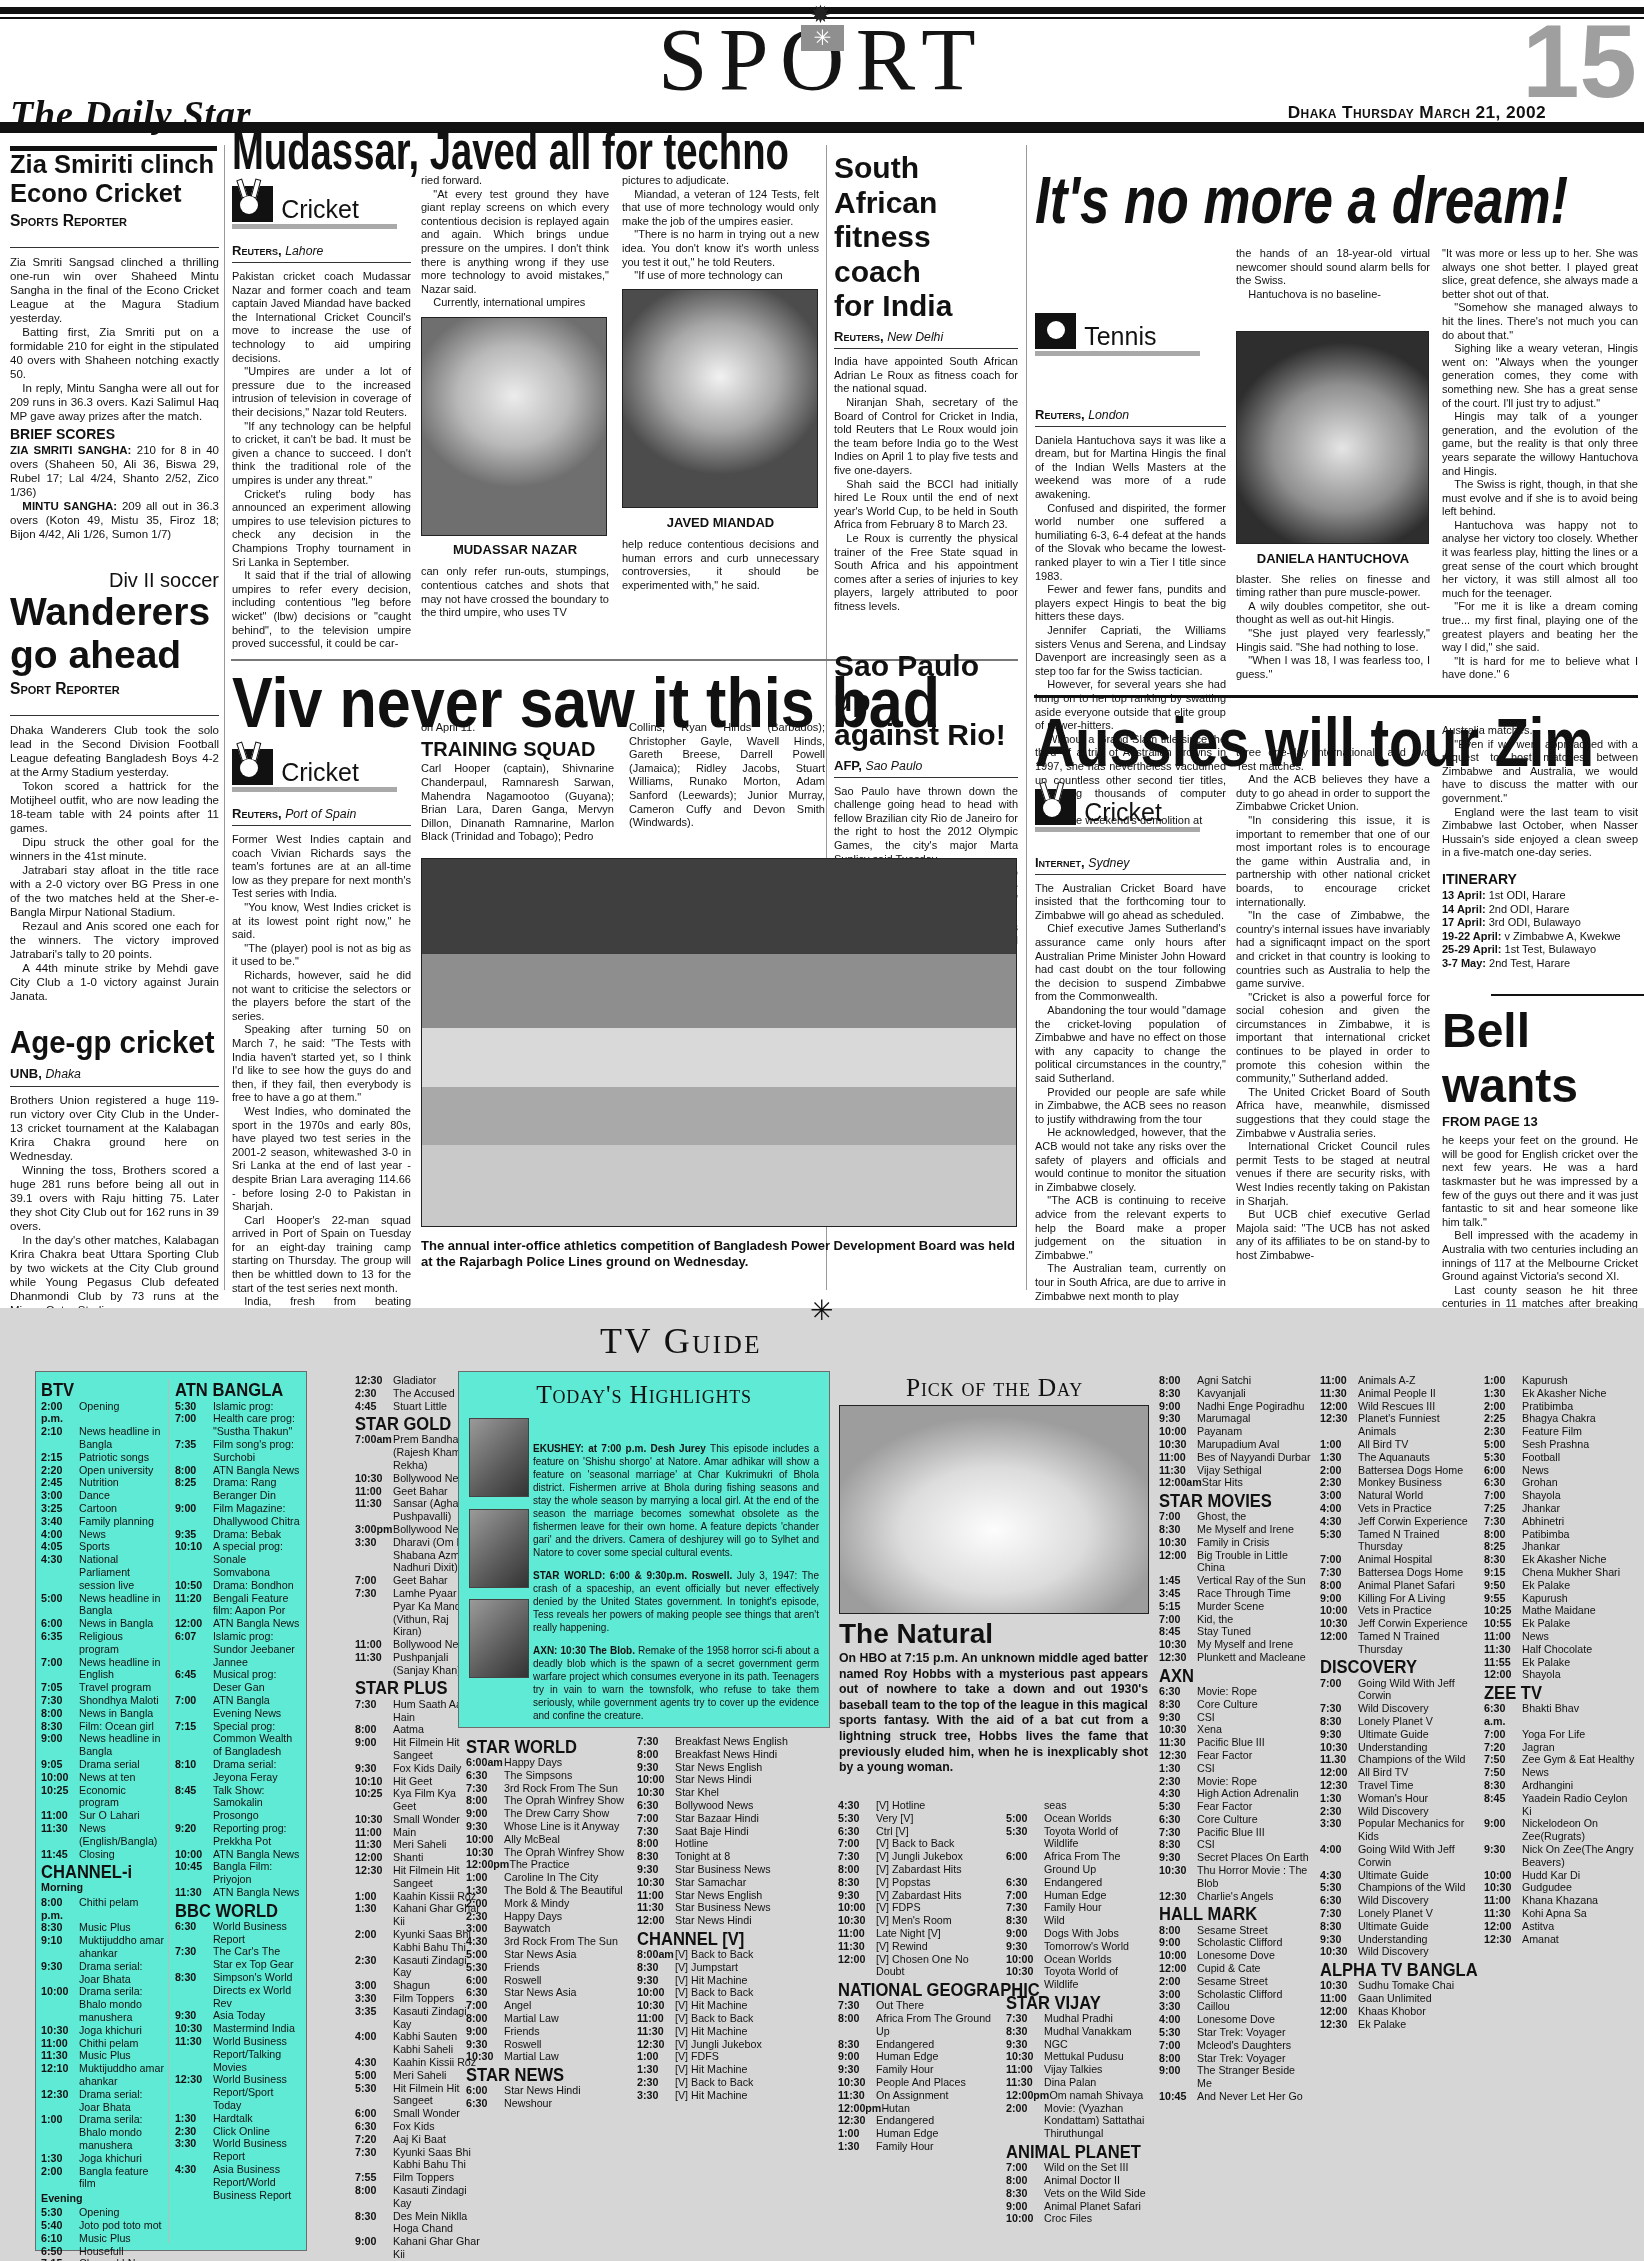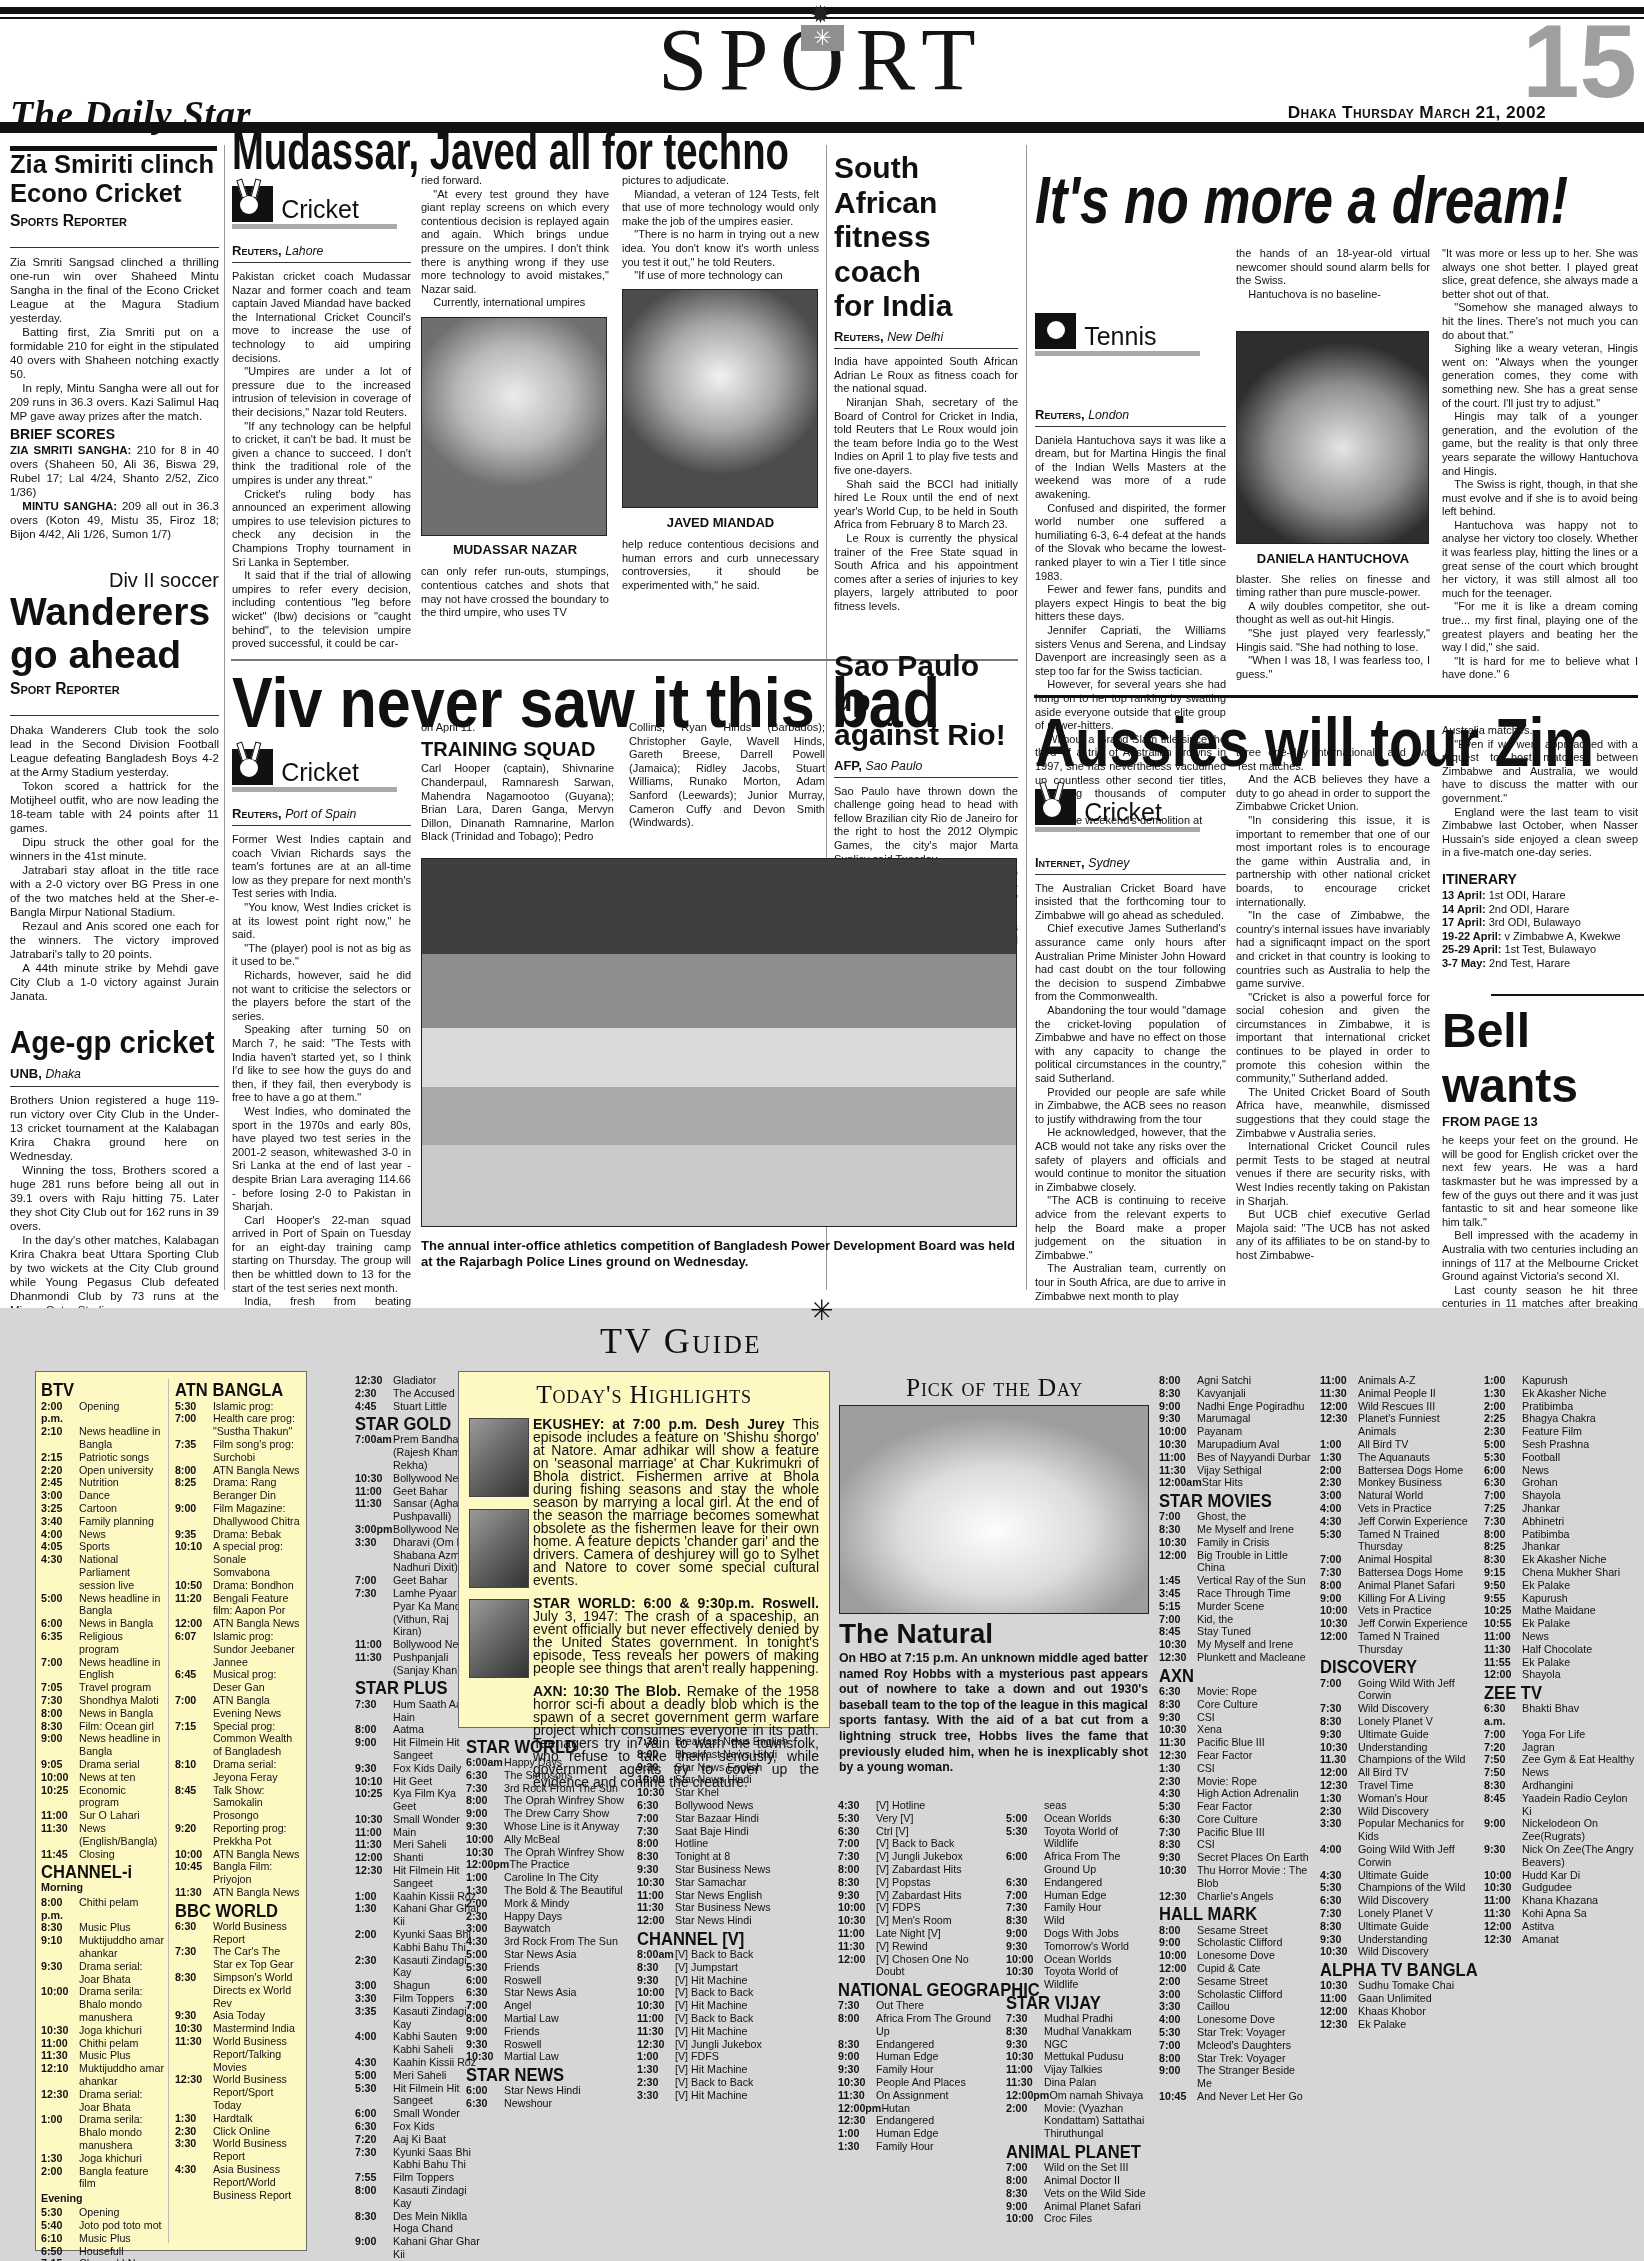--- a/index.html
+++ b/index.html
@@ -61,23 +61,23 @@
   
   .tvband{position:absolute;left:0;top:1308px;width:1645px;height:953px;background:#d6d6d6;}
   .tvtitle{font-family:"Liberation Serif",serif;font-variant:small-caps;font-size:36px;letter-spacing:2.5px;text-align:center;}
   .gcol{position:absolute;font-size:10.7px;line-height:12.8px;}
   .gcol .row{display:flex;}
   .gcol .t{font-weight:bold;flex:0 0 38px;}
   .gcol .n{flex:1;}
   .gcol .ch{font-size:18px;font-weight:bold;margin:5.8px 0 2.5px;transform:scaleX(.92);transform-origin:0 50%;white-space:nowrap;}
   .gcol .sub{font-weight:bold;margin:1.6px 0;}
   .gcol .frag{margin-left:38px;}
-  .whitebox{position:absolute;background:#fef9c3;border:1.6px solid #6d6d6d;}
+  .whitebox{position:absolute;background:#5eead4;border:1.6px solid #6d6d6d;}
   .hlt-title,.pick-title{font-family:"Liberation Serif",serif;font-variant:small-caps;font-size:25.5px;text-align:center;letter-spacing:0.8px;}
-  .hlt-body{font-size:14px;line-height:13px;text-align:justify;}
+  .hlt-body{font-size:10px;line-height:13px;text-align:justify;margin-top:24px;}
   .hlt-body p{margin:0 0 10px;}
   .thumb{width:58px;height:77px;border:0.8px solid #444;background:linear-gradient(135deg,#9a9a9a,#5a5a5a 60%,#333);margin-bottom:11.5px;}
   .pickmovie{font-size:28px;font-weight:bold;}
   .pickbody{font-size:12.3px;line-height:15.6px;font-weight:bold;text-align:justify;}
 </style>
 </head>
 <body>
 <div class="page">
 
 <div class="abs rule" style="left:0;top:6.6px;width:1645px;height:7.4px"></div>

